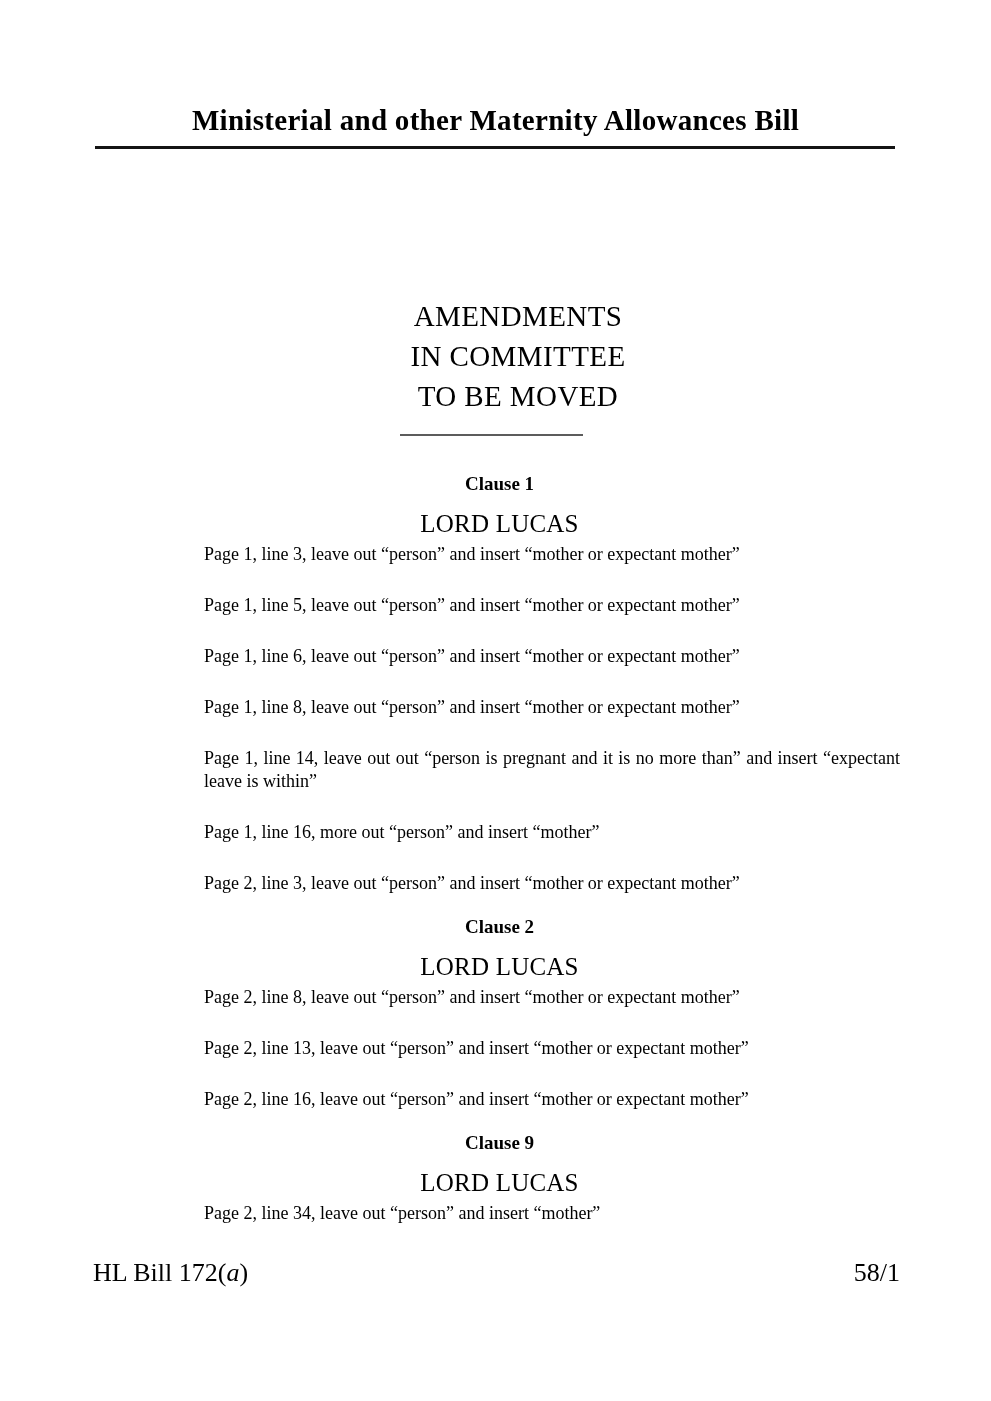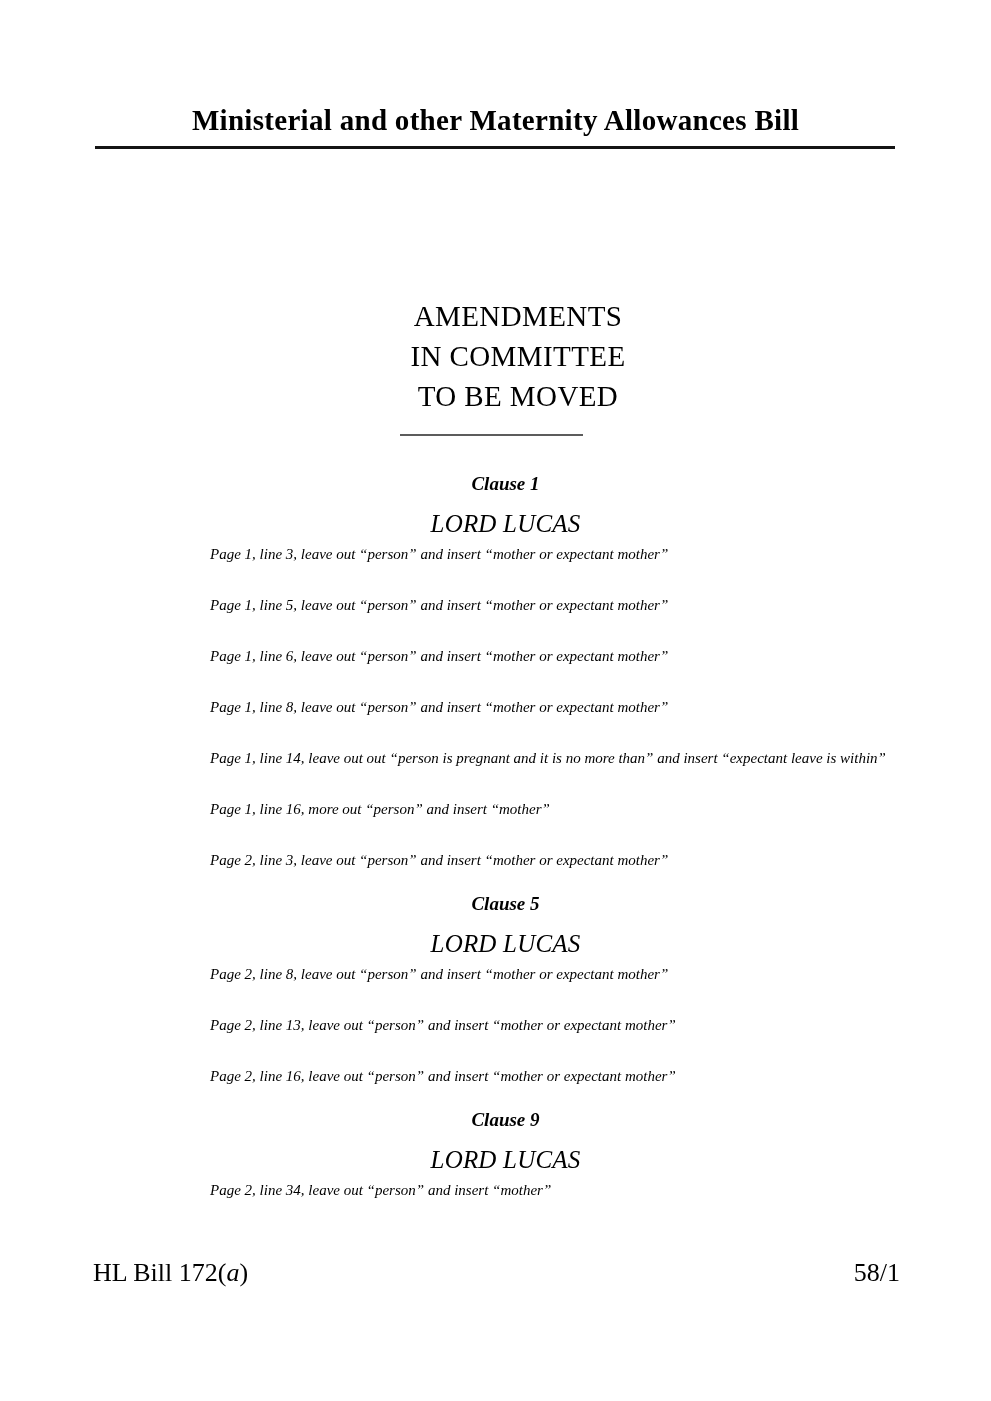--- a/index.html
+++ b/index.html
@@ -54,41 +54,40 @@
     left: 400px;
     width: 183px;
     height: 0;
     border-top: 2px solid #5c5c5c;
   }
 
   
   .content {
     position: absolute;
     top: 472px;
-    left: 105px;
+    left: 99px;
     width: 801px;
-    font-style: italic;
   }
   .clause-heading {
     font-size: 19px;
     font-weight: bold;
     text-align: center;
     line-height: 24px;
     margin: 0 0 16px 0;
   }
   .clause-section + .clause-section .clause-heading { margin-top: -8px; }
   .mover-name {
     font-size: 25px;
     text-align: center;
     line-height: 24px;
     margin: 0 0 7px 0;
     letter-spacing: 0.2px;
   }
   .amendment {
-    font-size: 15px;
+    font-size: 18px;
     line-height: 23px;
     margin: 0 0 28px 0;
     padding-left: 105px;
     text-align: justify;
   }
   .clause-section .amendment:last-child { margin-bottom: 28px; }
 
   
   .footer {
     position: absolute;
@@ -126,21 +125,21 @@
       <p class="amendment">Page 1, line 3, leave out “person” and insert “mother or expectant mother”</p>
       <p class="amendment">Page 1, line 5, leave out “person” and insert “mother or expectant mother”</p>
       <p class="amendment">Page 1, line 6, leave out “person” and insert “mother or expectant mother”</p>
       <p class="amendment">Page 1, line 8, leave out “person” and insert “mother or expectant mother”</p>
       <p class="amendment">Page 1, line 14, leave out out “person is pregnant and it is no more than” and insert “expectant leave is within”</p>
       <p class="amendment">Page 1, line 16, more out “person” and insert “mother”</p>
       <p class="amendment">Page 2, line 3, leave out “person” and insert “mother or expectant mother”</p>
     </div>
 
     <div class="clause-section">
-      <p class="clause-heading">Clause 5</p>
+      <p class="clause-heading">Clause 2</p>
       <p class="mover-name">LORD LUCAS</p>
       <p class="amendment">Page 2, line 8, leave out “person” and insert “mother or expectant mother”</p>
       <p class="amendment">Page 2, line 13, leave out “person” and insert “mother or expectant mother”</p>
       <p class="amendment">Page 2, line 16, leave out “person” and insert “mother or expectant mother”</p>
     </div>
 
     <div class="clause-section">
       <p class="clause-heading">Clause 9</p>
       <p class="mover-name">LORD LUCAS</p>
       <p class="amendment">Page 2, line 34, leave out “person” and insert “mother”</p>

